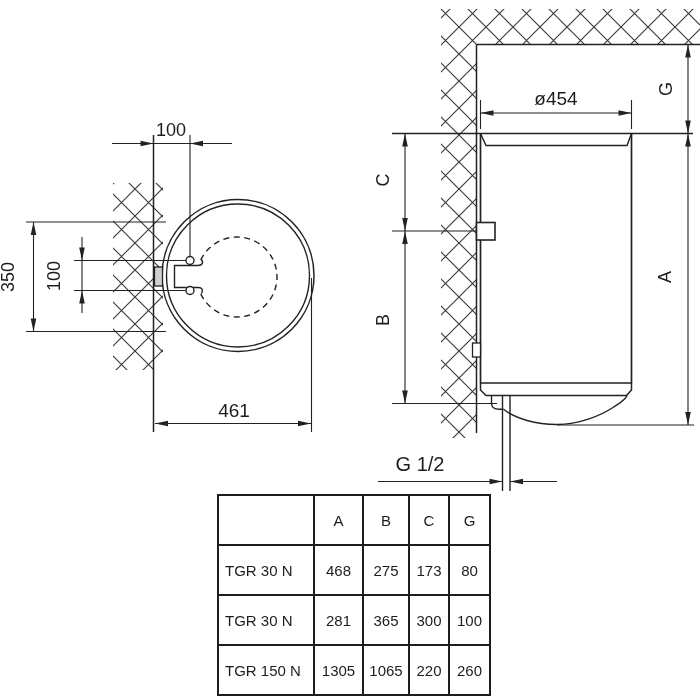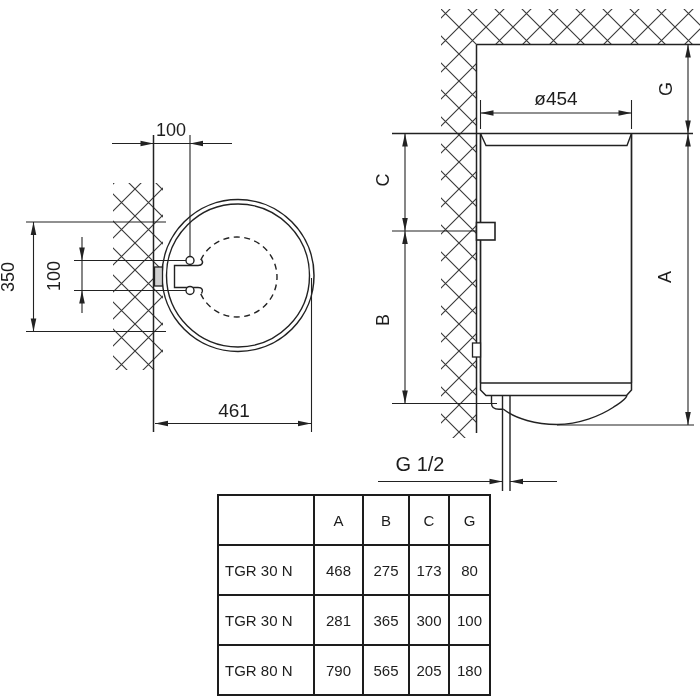--- a/index.html
+++ b/index.html
@@ -175,21 +175,21 @@
         <td>80</td>
       </tr>
       <tr>
         <td class="model">TGR 30 N</td>
         <td>281</td>
         <td>365</td>
         <td>300</td>
         <td>100</td>
       </tr>
       <tr>
-        <td class="model">TGR 80 N</td>
-        <td>790</td>
-        <td>565</td>
-        <td>205</td>
-        <td>180</td>
+        <td class="model">TGR 150 N</td>
+        <td>1305</td>
+        <td>1065</td>
+        <td>220</td>
+        <td>260</td>
       </tr>
     </tbody>
   </table>
 </div>
 
 </body></html>

